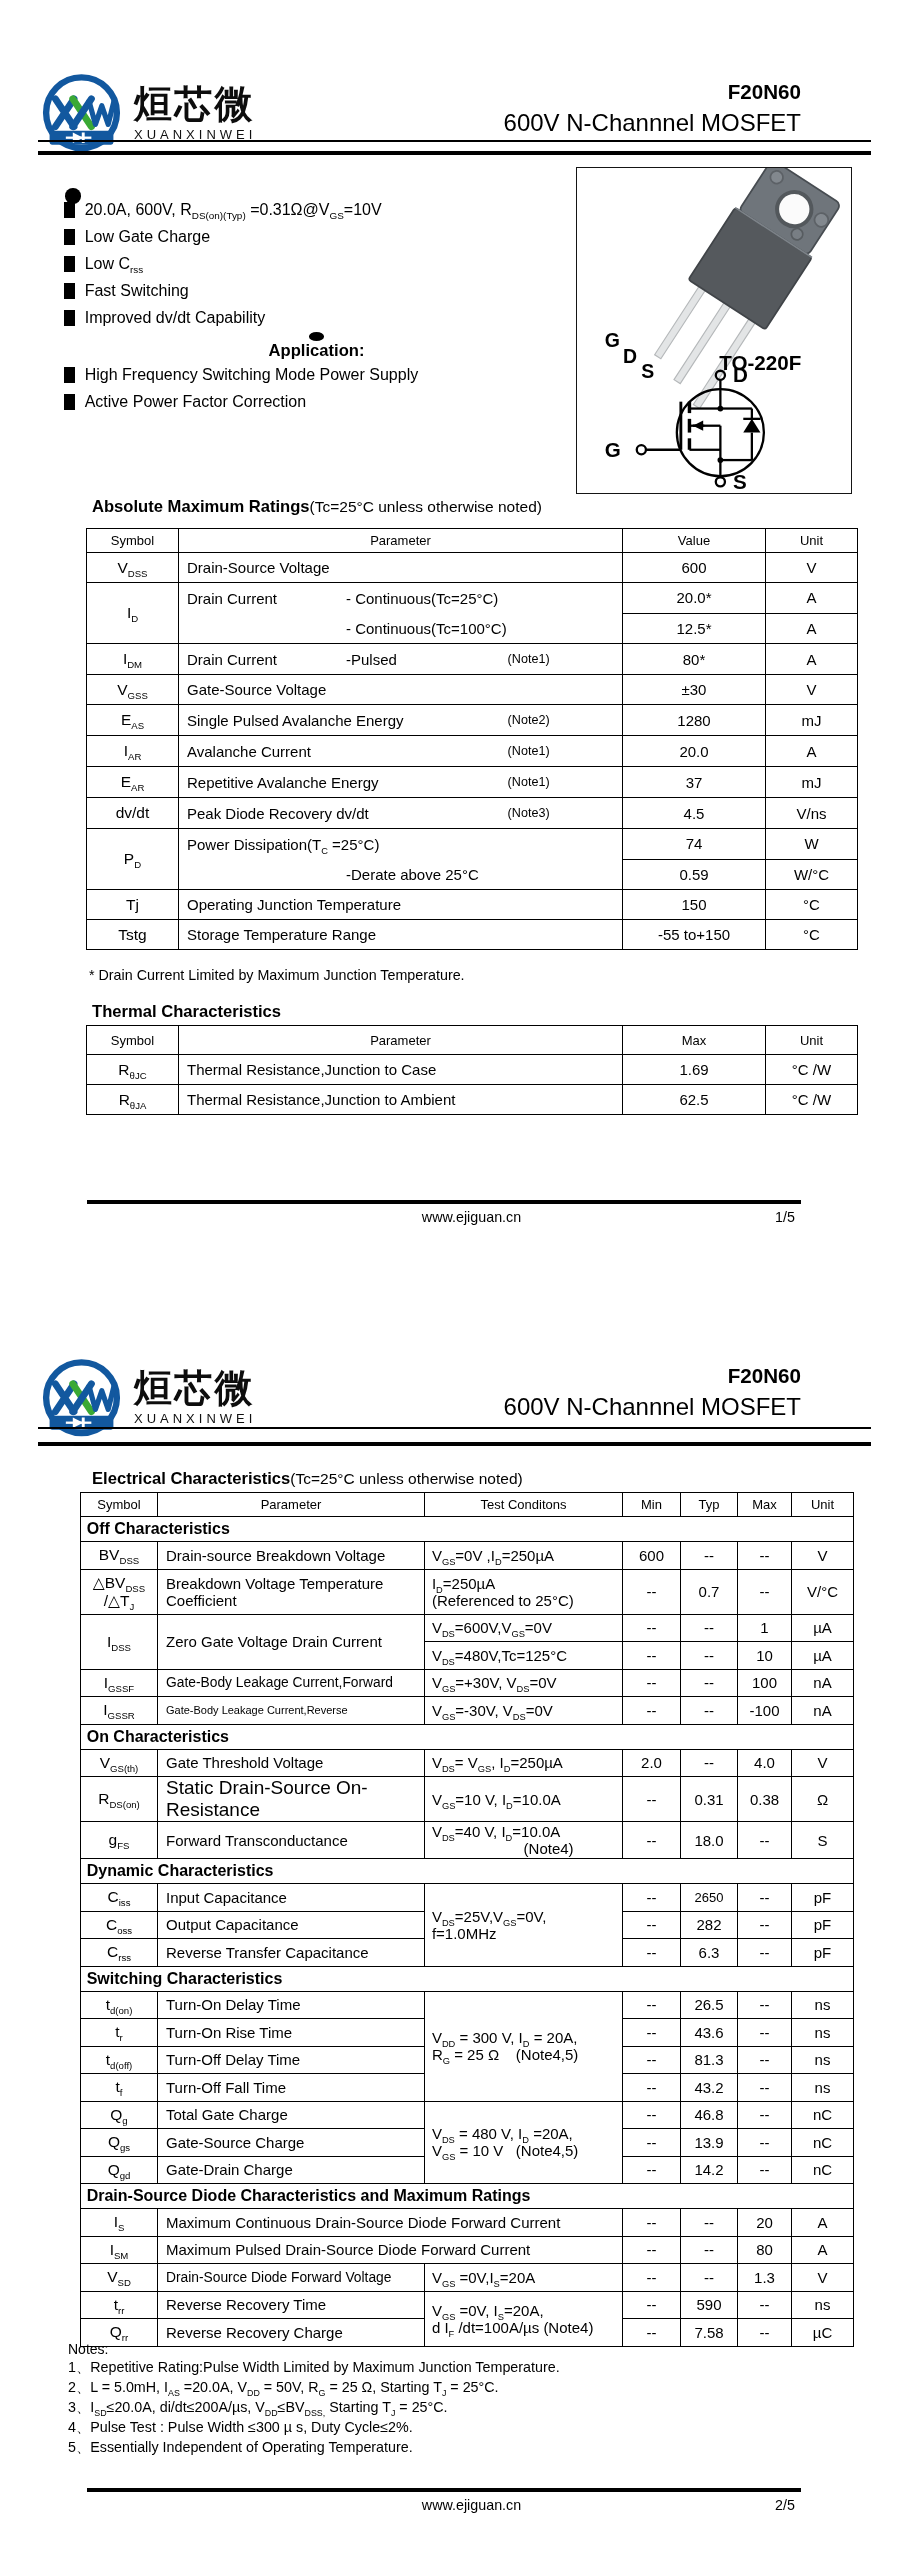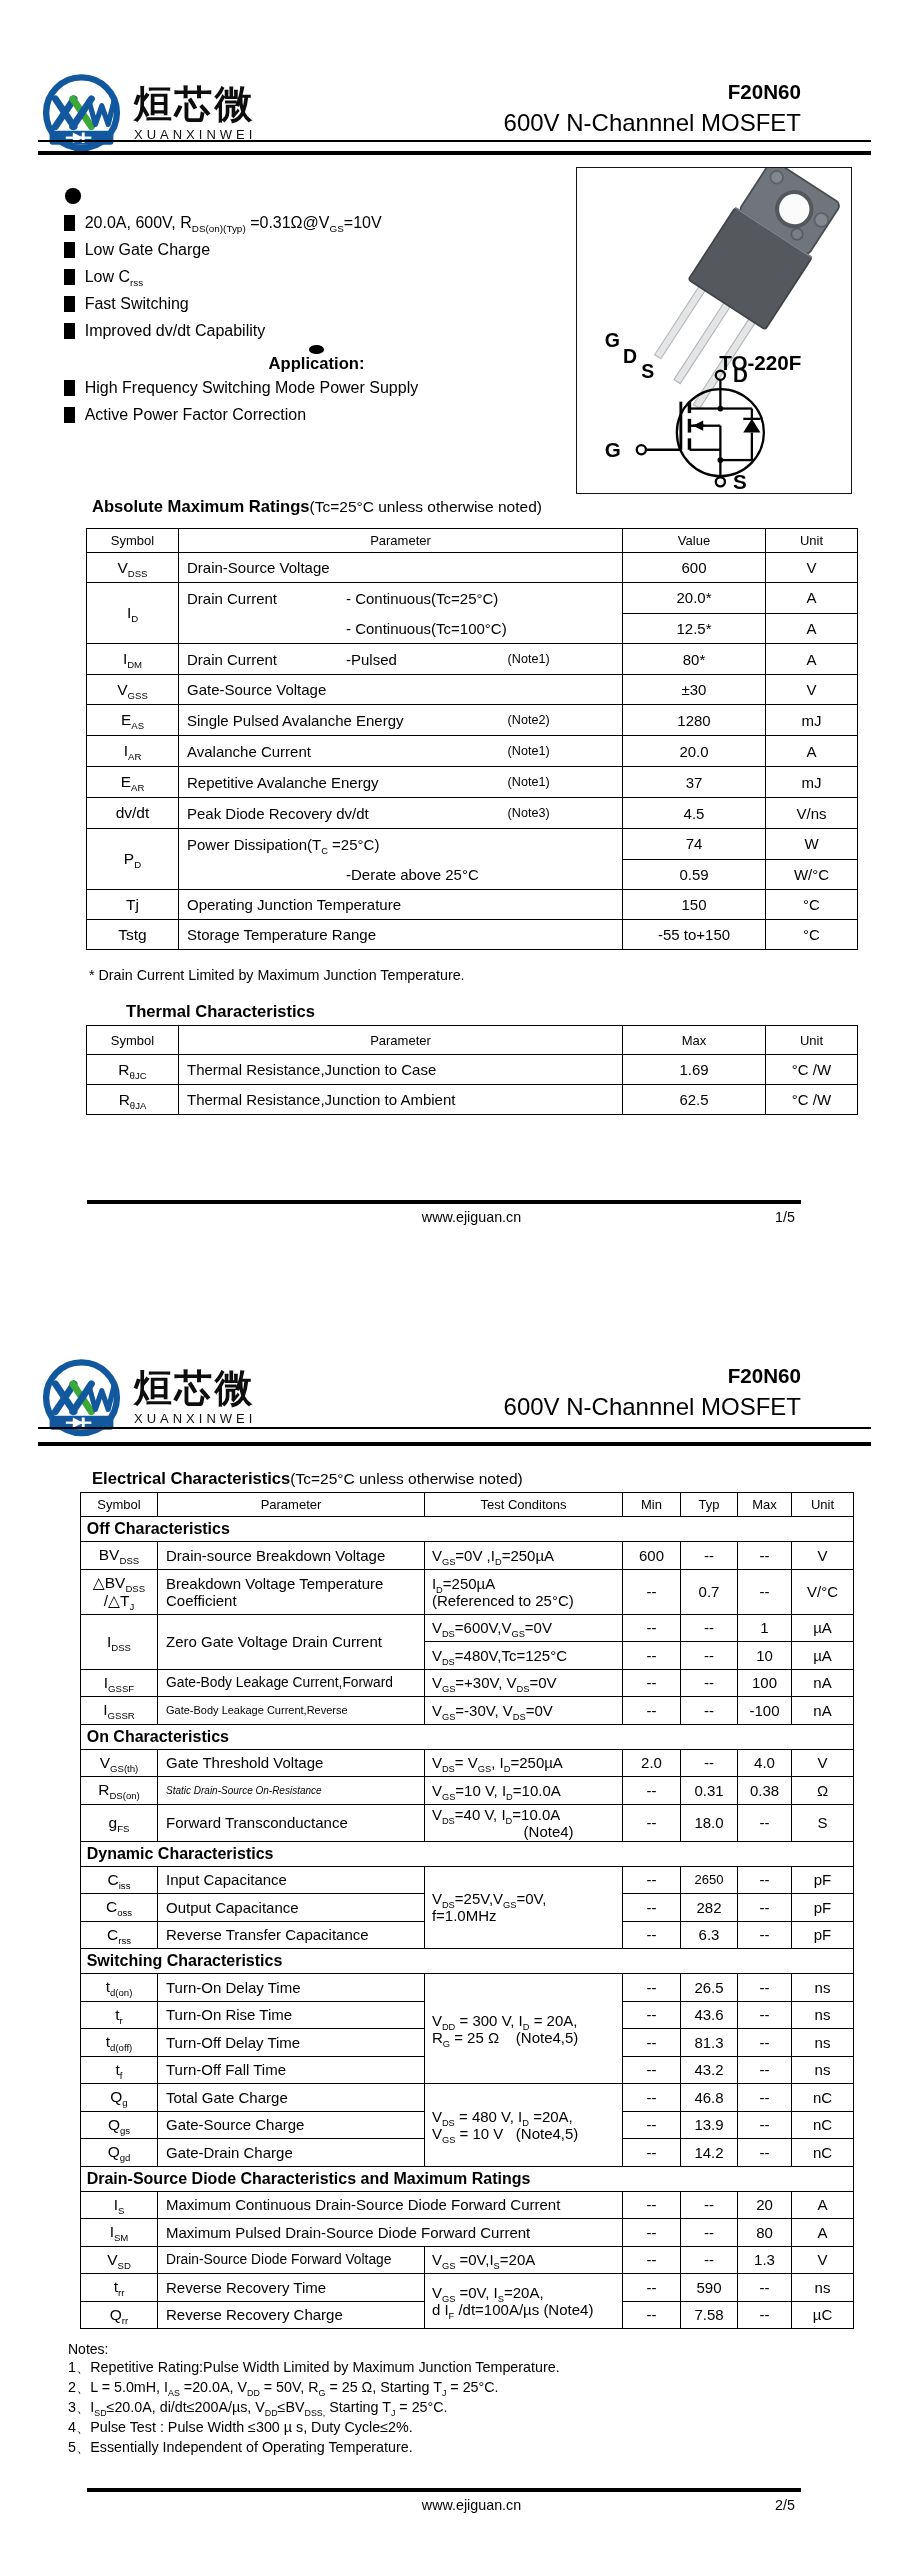--- a/index.html
+++ b/index.html
@@ -13,21 +13,21 @@
   .brand-cn { font-size:38px; font-weight:bold; letter-spacing:2.3px; line-height:1.1; color:#0d0d0d; white-space:nowrap; }
   .brand-en { font-size:13px; letter-spacing:4px; font-weight:500; color:#101010; margin-top:1.1px; white-space:nowrap; }
   .titles { position:absolute; right:109px; text-align:right; }
   .part { font-size:20.6px; font-weight:bold; }
   .subtl { font-size:24px; margin-top:5px; }
   .rule { position:absolute; background:#000; }
 
   
   .dot { width:15.5px; height:15.5px; border-radius:50%; background:#000; }
   .featdot { position:absolute; left:65px; top:188px; }
-  .features { position:absolute; left:64px; top:209px; width:505px; }
+  .features { position:absolute; left:64px; top:196px; width:505px; }
   .feat { display:flex; align-items:center; height:27px; font-size:16px; }
   .sq { width:11px; height:16px; background:#000; flex:0 0 auto; margin-right:9.7px; }
   .apptitle { display:flex; align-items:center; height:29px; font-size:16.6px; font-weight:bold; margin-top:1.1px;flex-direction:column; }
   .apptitle .dot { margin-right:0px; }
 
   
   .pkgbox { position:absolute; left:576px; top:167px; width:276px; height:327px; border:1.7px solid #151515; background:#fff; }
 
   
   .h-section { position:absolute; font-size:16.6px; font-weight:bold; white-space:nowrap; }
@@ -315,21 +315,21 @@
         <td class="sym">Tstg</td>
         <td class="param">Storage Temperature Range</td>
         <td class="num">-55 to+150</td>
         <td class="num">°C</td>
       </tr>
     </tbody>
       </table>
 
     <div class="footnote" style="top:967px;">* Drain Current Limited by Maximum Junction Temperature.</div>
 
-    <div class="h-section" style="left:92px; top:1002px;margin-left:34px;">Thermal Characteristics</div>
+    <div class="h-section" style="left:92px; top:1002px;">Thermal Characteristics</div>
 
     <table class="tbl" style="left:86px; top:1025px; width:771px;">
       <colgroup>
           <col style="width:92px">
           <col style="width:444px">
           <col style="width:143px">
           <col style="width:92px">
         </colgroup>
       <tbody>
           <tr style="height:29px;">
@@ -468,21 +468,21 @@
         <td class="sym">V<sub>GS(th)</sub></td>
         <td class="param">Gate Threshold Voltage</td>
         <td class="cond">V<sub>DS</sub>= V<sub>GS</sub>, I<sub>D</sub>=250µA</td>
         <td class="num">2.0</td>
         <td class="num">--</td>
         <td class="num">4.0</td>
         <td class="num">V</td>
       </tr>
       <tr class="rr">
         <td class="sym">R<sub>DS(on)</sub></td>
-        <td class="param" style="font-size:10px;font-style:italic;">Static Drain-Source On-Resistance</td>
+        <td class="param" style="font-size:19px;">Static Drain-Source On-Resistance</td>
         <td class="cond">V<sub>GS</sub>=10 V, I<sub>D</sub>=10.0A</td>
         <td class="num">--</td>
         <td class="num">0.31</td>
         <td class="num">0.38</td>
         <td class="num">Ω</td>
       </tr>
       <tr class="gfs">
         <td class="sym">g<sub>FS</sub></td>
         <td class="param">Forward Transconductance</td>
         <td class="cond">V<sub>DS</sub>=40 V, I<sub>D</sub>=10.0A<br>                      (Note4)</td>

